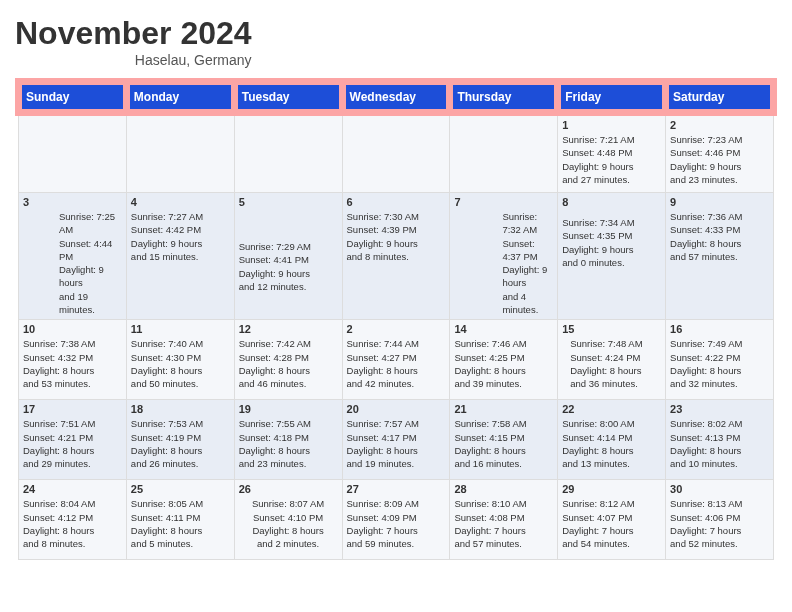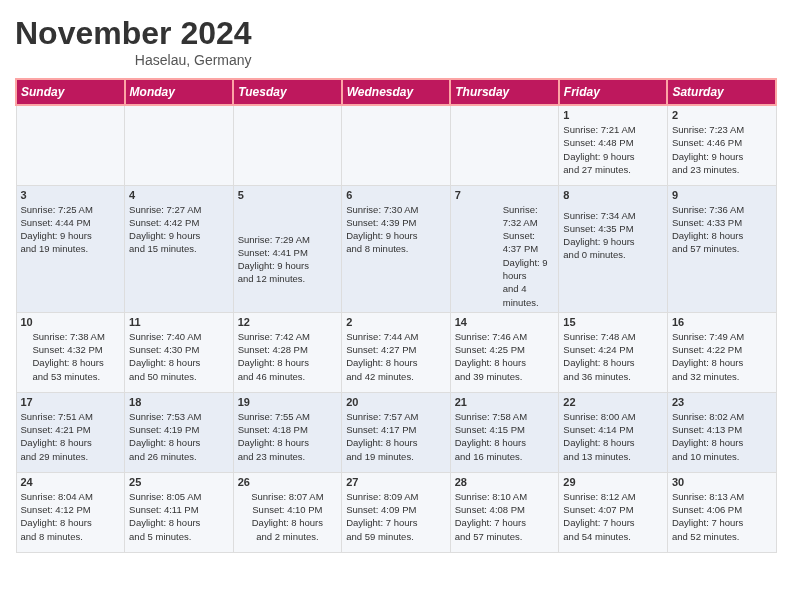--- a/index.html
+++ b/index.html
@@ -40,28 +40,27 @@
     .location {
       font-size: 14px;
       color: #555;
     }
     table {
       width: 100%;
       border-collapse: collapse;
       table-layout: fixed;
     }
     thead th {
-      background: #be185d;
+      background: #1d4ed8;
       color: #fff;
       font-size: 12px;
       font-weight: bold;
       padding: 5px 4px;
       text-align: left;
-      border: 2px solid #fca5a5;
-      font-style: italic;
+      border: 7px solid #fca5a5;
     }
     tbody td {
       vertical-align: top;
       font-size: 9.5px;
       color: #333;
       padding: 3px 4px;
       border: 1px solid #ddd;
       height: 80px;
       background: #fff;
     }
@@ -125,21 +124,21 @@
             <div class="day-number">2</div>
             <div class="day-info" style="white-space: pre-line;">Sunrise: 7:23 AM
 Sunset: 4:46 PM
 Daylight: 9 hours
 and 23 minutes.</div>
           </td>
         </tr>
         <tr>
           <td>
             <div class="day-number">3</div>
-            <div class="day-info" style="white-space: pre-line;">Sunrise: 7:25 AM
+            <div class="day-info" style="white-space: pre-line; margin-left: 36px;">Sunrise: 7:25 AM
 Sunset: 4:44 PM
 Daylight: 9 hours
 and 19 minutes.</div>
           </td>
           <td>
             <div class="day-number">4</div>
             <div class="day-info" style="white-space: pre-line;">Sunrise: 7:27 AM
 Sunset: 4:42 PM
 Daylight: 9 hours
 and 15 minutes.</div>
@@ -176,21 +175,21 @@
             <div class="day-number">9</div>
             <div class="day-info" style="white-space: pre-line;">Sunrise: 7:36 AM
 Sunset: 4:33 PM
 Daylight: 8 hours
 and 57 minutes.</div>
           </td>
         </tr>
         <tr>
           <td>
             <div class="day-number">10</div>
-            <div class="day-info" style="white-space: pre-line; margin-left: 12px;">Sunrise: 7:38 AM
+            <div class="day-info" style="white-space: pre-line;">Sunrise: 7:38 AM
 Sunset: 4:32 PM
 Daylight: 8 hours
 and 53 minutes.</div>
           </td>
           <td>
             <div class="day-number">11</div>
             <div class="day-info" style="white-space: pre-line;">Sunrise: 7:40 AM
 Sunset: 4:30 PM
 Daylight: 8 hours
 and 50 minutes.</div>
@@ -211,21 +210,21 @@
           </td>
           <td>
             <div class="day-number">14</div>
             <div class="day-info" style="white-space: pre-line;">Sunrise: 7:46 AM
 Sunset: 4:25 PM
 Daylight: 8 hours
 and 39 minutes.</div>
           </td>
           <td>
             <div class="day-number">15</div>
-            <div class="day-info" style="white-space: pre-line;">Sunrise: 7:48 AM
+            <div class="day-info" style="white-space: pre-line; margin-left: 8px;">Sunrise: 7:48 AM
 Sunset: 4:24 PM
 Daylight: 8 hours
 and 36 minutes.</div>
           </td>
           <td>
             <div class="day-number">16</div>
             <div class="day-info" style="white-space: pre-line;">Sunrise: 7:49 AM
 Sunset: 4:22 PM
 Daylight: 8 hours
 and 32 minutes.</div>

